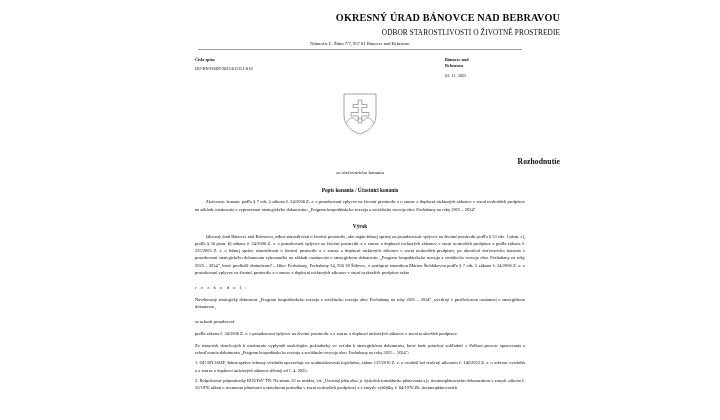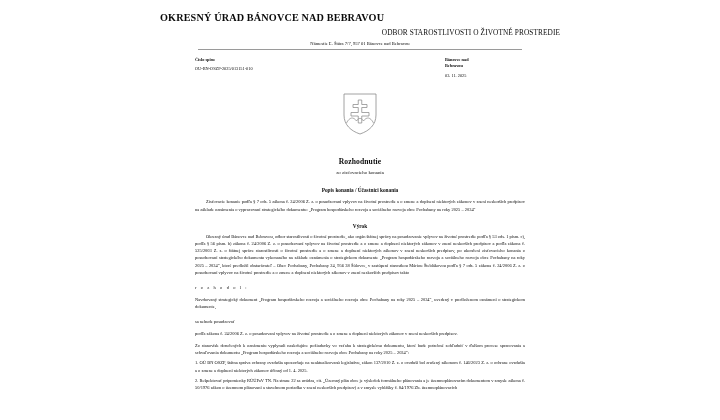--- a/index.html
+++ b/index.html
@@ -26,21 +26,21 @@
     top: 0;
     width: 400px;
     min-height: 420px;
     background: #ffffff;
     padding: 8px 0 0 0;
     box-sizing: border-box;
   }
 
   
   .lh-title {
-    text-align: left;
+    text-align: right;
     font-weight: bold;
     font-size: 10.2px;
     letter-spacing: 0.15px;
     line-height: 1.25;
     margin: 4px 0 0 0;
   }
   .lh-dept {
     text-align: right;
     font-size: 7.3px;
     line-height: 1.3;
@@ -87,21 +87,21 @@
     margin: 14px 0 0 0;
   }
   .emblem {
     display: inline-block;
     width: 34px;
     height: 42px;
   }
 
   
   .doc-title {
-    text-align: center;
+    text-align: right;
     font-weight: bold;
     font-size: 7.6px;
     margin: 18px 0 0 0;
     letter-spacing: 0.1px;
   }
   .doc-subtitle {
     text-align: center;
     font-size: 4.9px;
     margin: 4px 0 0 0;
   }

